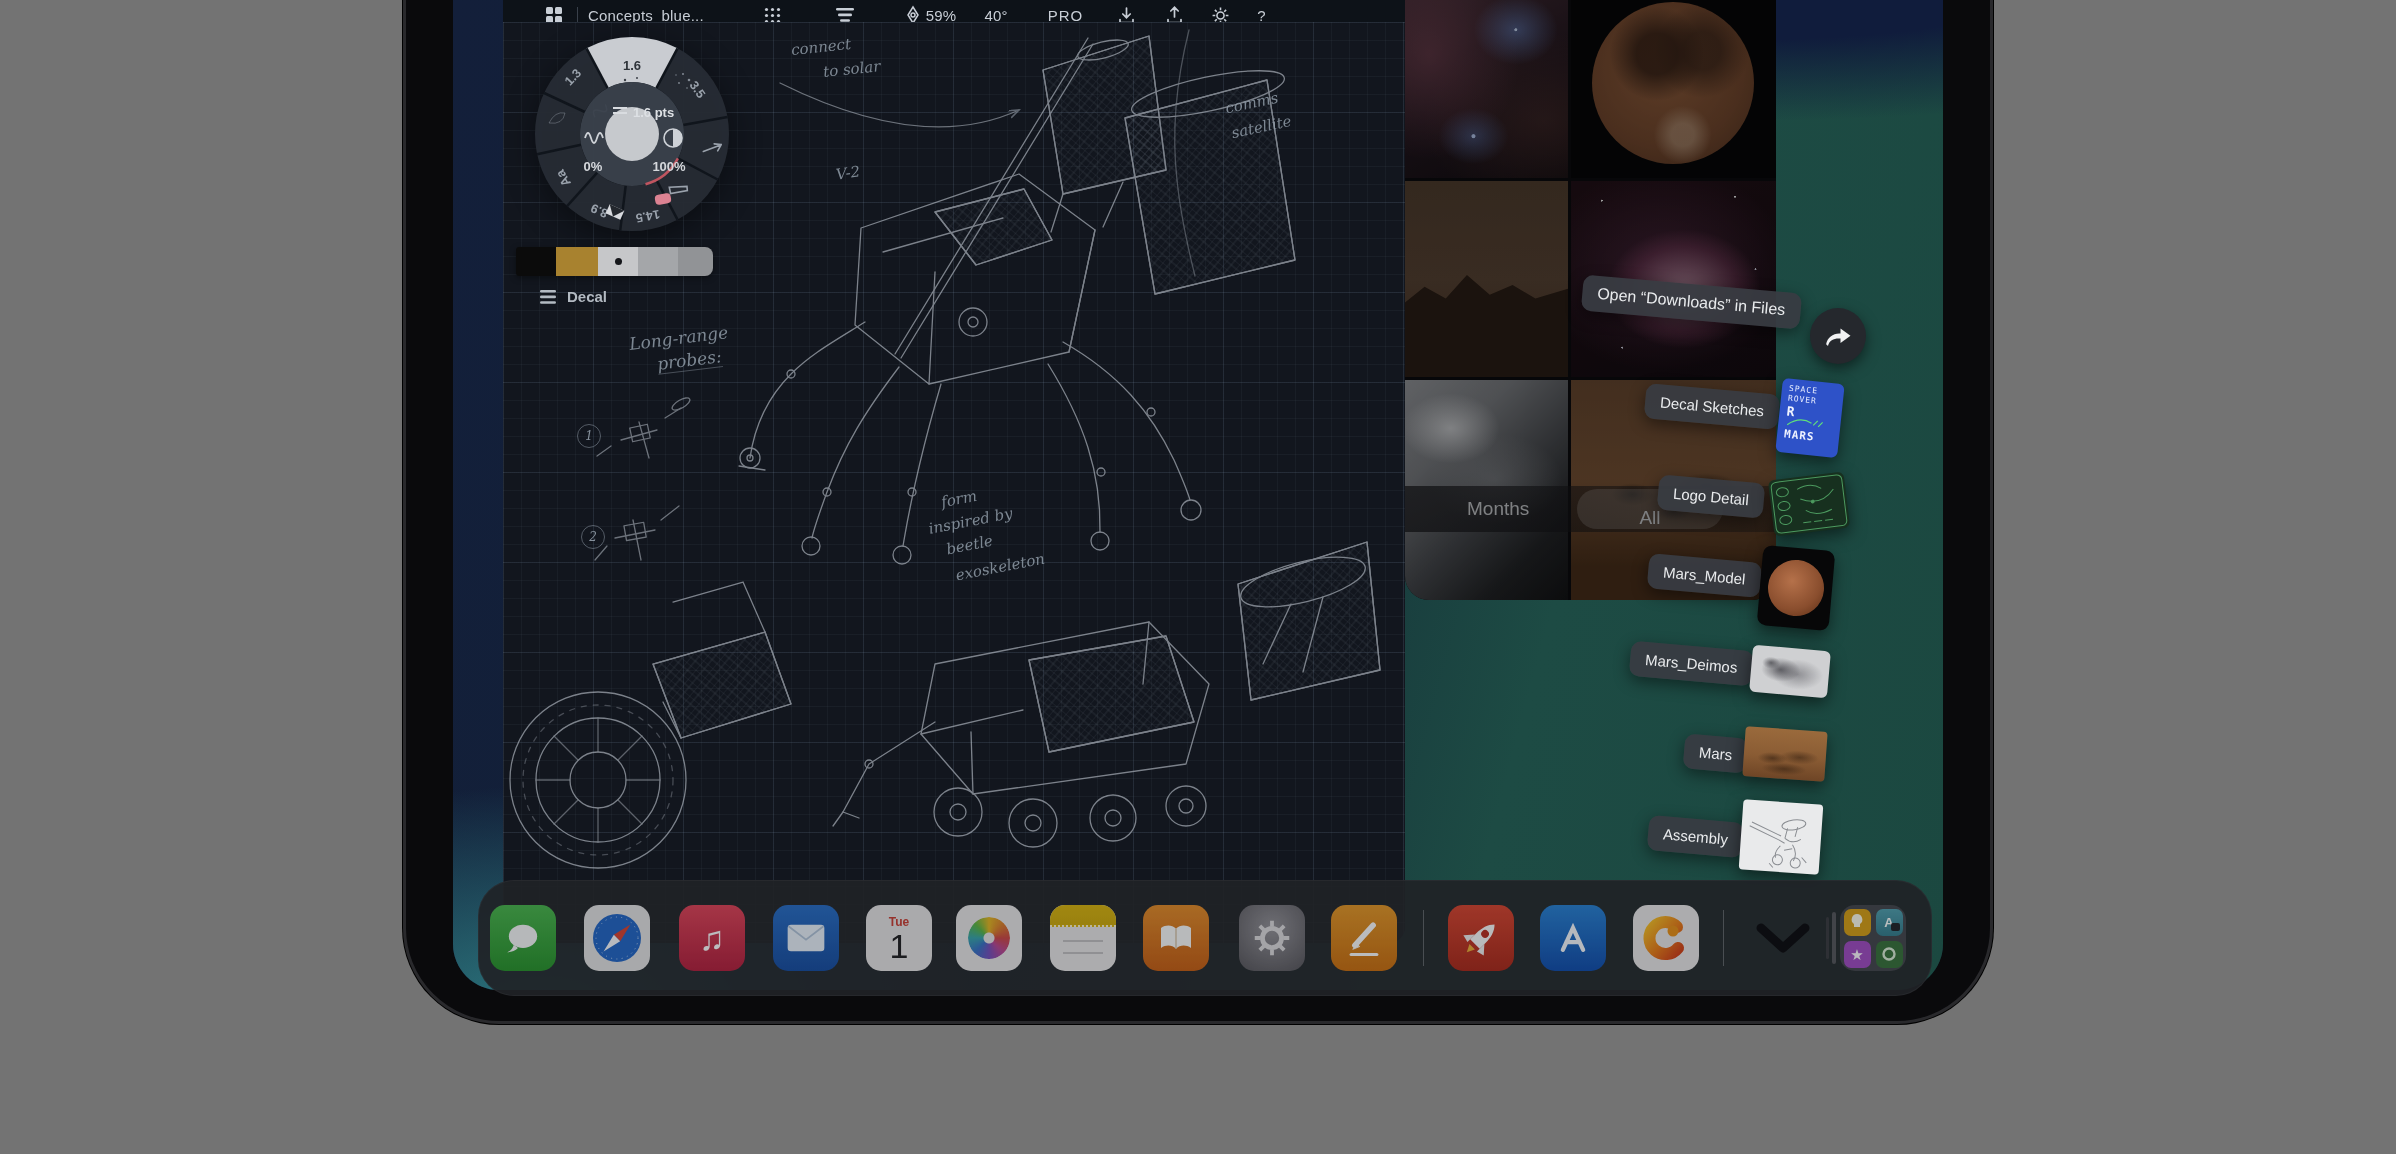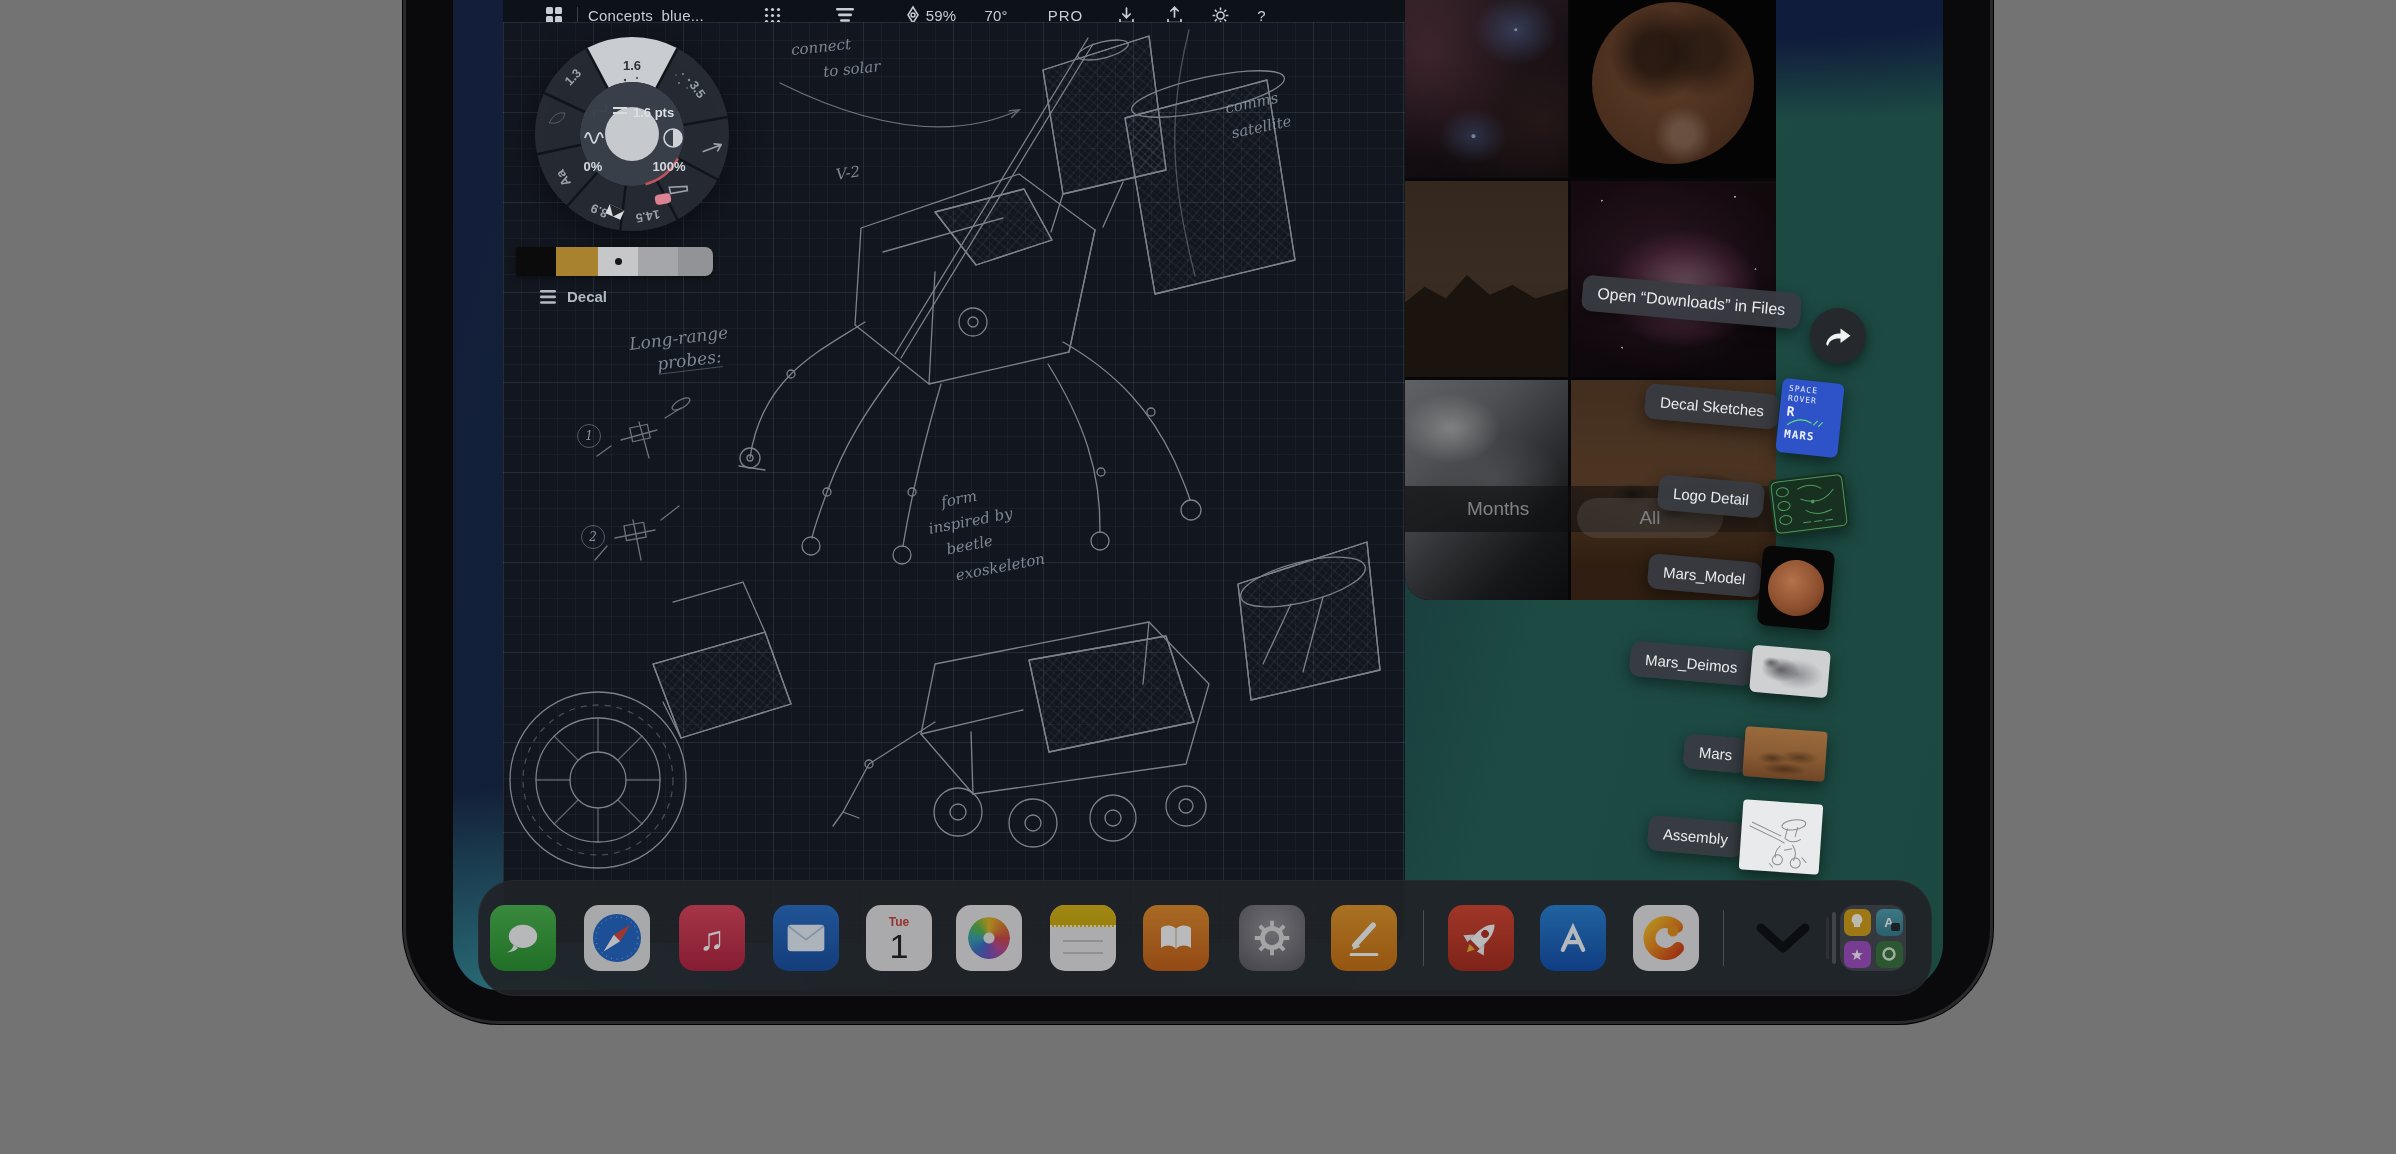--- a/index.html
+++ b/index.html
@@ -51,22 +51,22 @@
             color:#b3bac2;font-size:15px;font-weight:bold;}
 
   
   .photos{position:absolute;left:952px;top:0;width:371px;height:612px;border-radius:0 0 24px 24px;
           overflow:hidden;background:#0c0c0e;filter:brightness(.62) saturate(.9);}
   .pcell{position:absolute;overflow:hidden;}
   .p-scrim{position:absolute;left:0;top:498px;width:371px;height:46px;
            background:linear-gradient(90deg,rgba(22,22,26,.72),rgba(22,22,26,.38));
            display:flex;align-items:center;}
   .ptab{color:#cdd0d4;font-size:19px;}
-  .ptab-pill{position:absolute;left:172px;top:12px;width:146px;height:40px;border-radius:20px;
-           background:rgba(255,255,255,.16);display:flex;align-items:center;justify-content:center;}
+  .ptab-pill{position:absolute;left:172px;top:3px;width:146px;height:40px;border-radius:20px;
+           background:rgba(255,255,255,.16);display:flex;align-items:flex-end;justify-content:center;}
 
   
   .drag-label{position:absolute;background:rgba(56,60,66,.94);color:#e9ebed;font-size:15px;
           padding:9px 15px;border-radius:10px;transform:rotate(5deg);white-space:nowrap;
           box-shadow:0 5px 16px rgba(0,0,0,.45);}
   .thumb{position:absolute;box-shadow:0 6px 16px rgba(0,0,0,.5);}
 
   
   .dock{position:absolute;left:478px;top:880px;width:1452px;height:114px;border-radius:36px;
         background:rgba(40,43,49,.92);border:1px solid rgba(255,255,255,.05);
@@ -125,21 +125,21 @@
               </g>
             </svg>
         </span>
         <span class="ticon" style="margin-left:42px">
           <svg width="20" height="20" viewBox="0 0 20 20" fill="none" stroke="#c8ced6" stroke-width="1.5">
               <path d="M10 2l5 8-5 8-5-8z"></path>
               <circle cx="10" cy="10" r="2"></circle>
             </svg>
         </span>
         <span class="tb-txt" style="">59%</span>
-        <span class="tb-txt" style="margin-left:28px">70°</span>
+        <span class="tb-txt" style="margin-left:28px">40°</span>
         <span class="tb-txt" style="margin-left:40px;letter-spacing:1px">PRO</span>
         <span class="ticon" style="margin-left:30px">
           <svg width="19" height="19" viewBox="0 0 19 19" fill="none" stroke="#c8ced6" stroke-width="1.7" stroke-linecap="round">
               <path d="M9.5 2v9M5.8 8l3.7 3.7L13.2 8M3 13.5v3h13v-3"></path>
             </svg>
         </span>
         <span class="ticon" style="margin-left:22px">
           <svg width="19" height="19" viewBox="0 0 19 19" fill="none" stroke="#c8ced6" stroke-width="1.7" stroke-linecap="round">
               <path d="M9.5 11V2M5.8 5l3.7-3.7L13.2 5M3 13.5v3h13v-3"></path>
             </svg>

